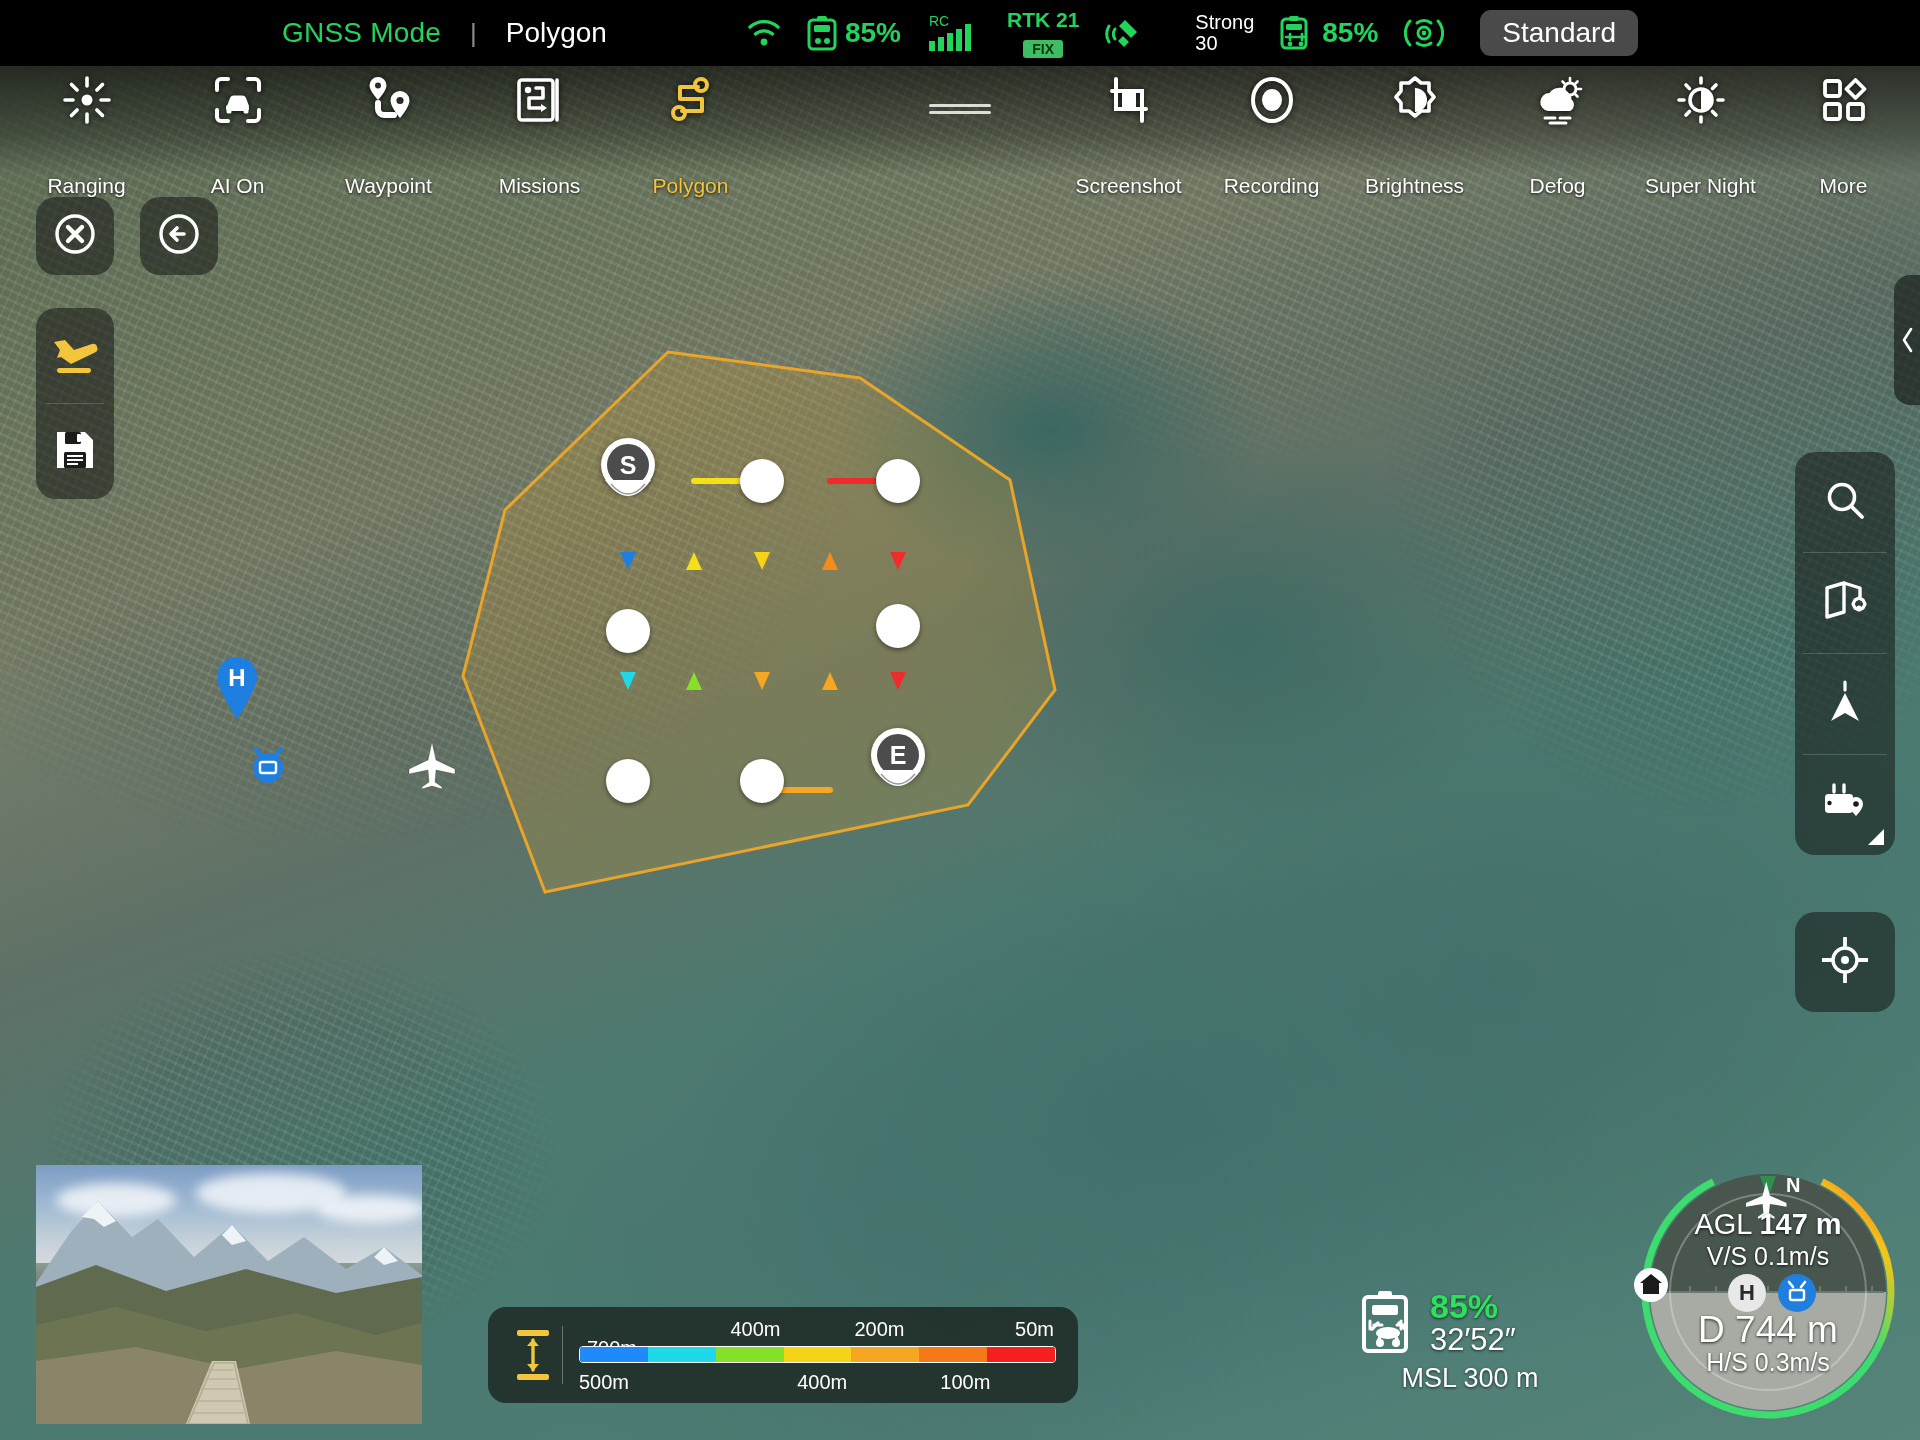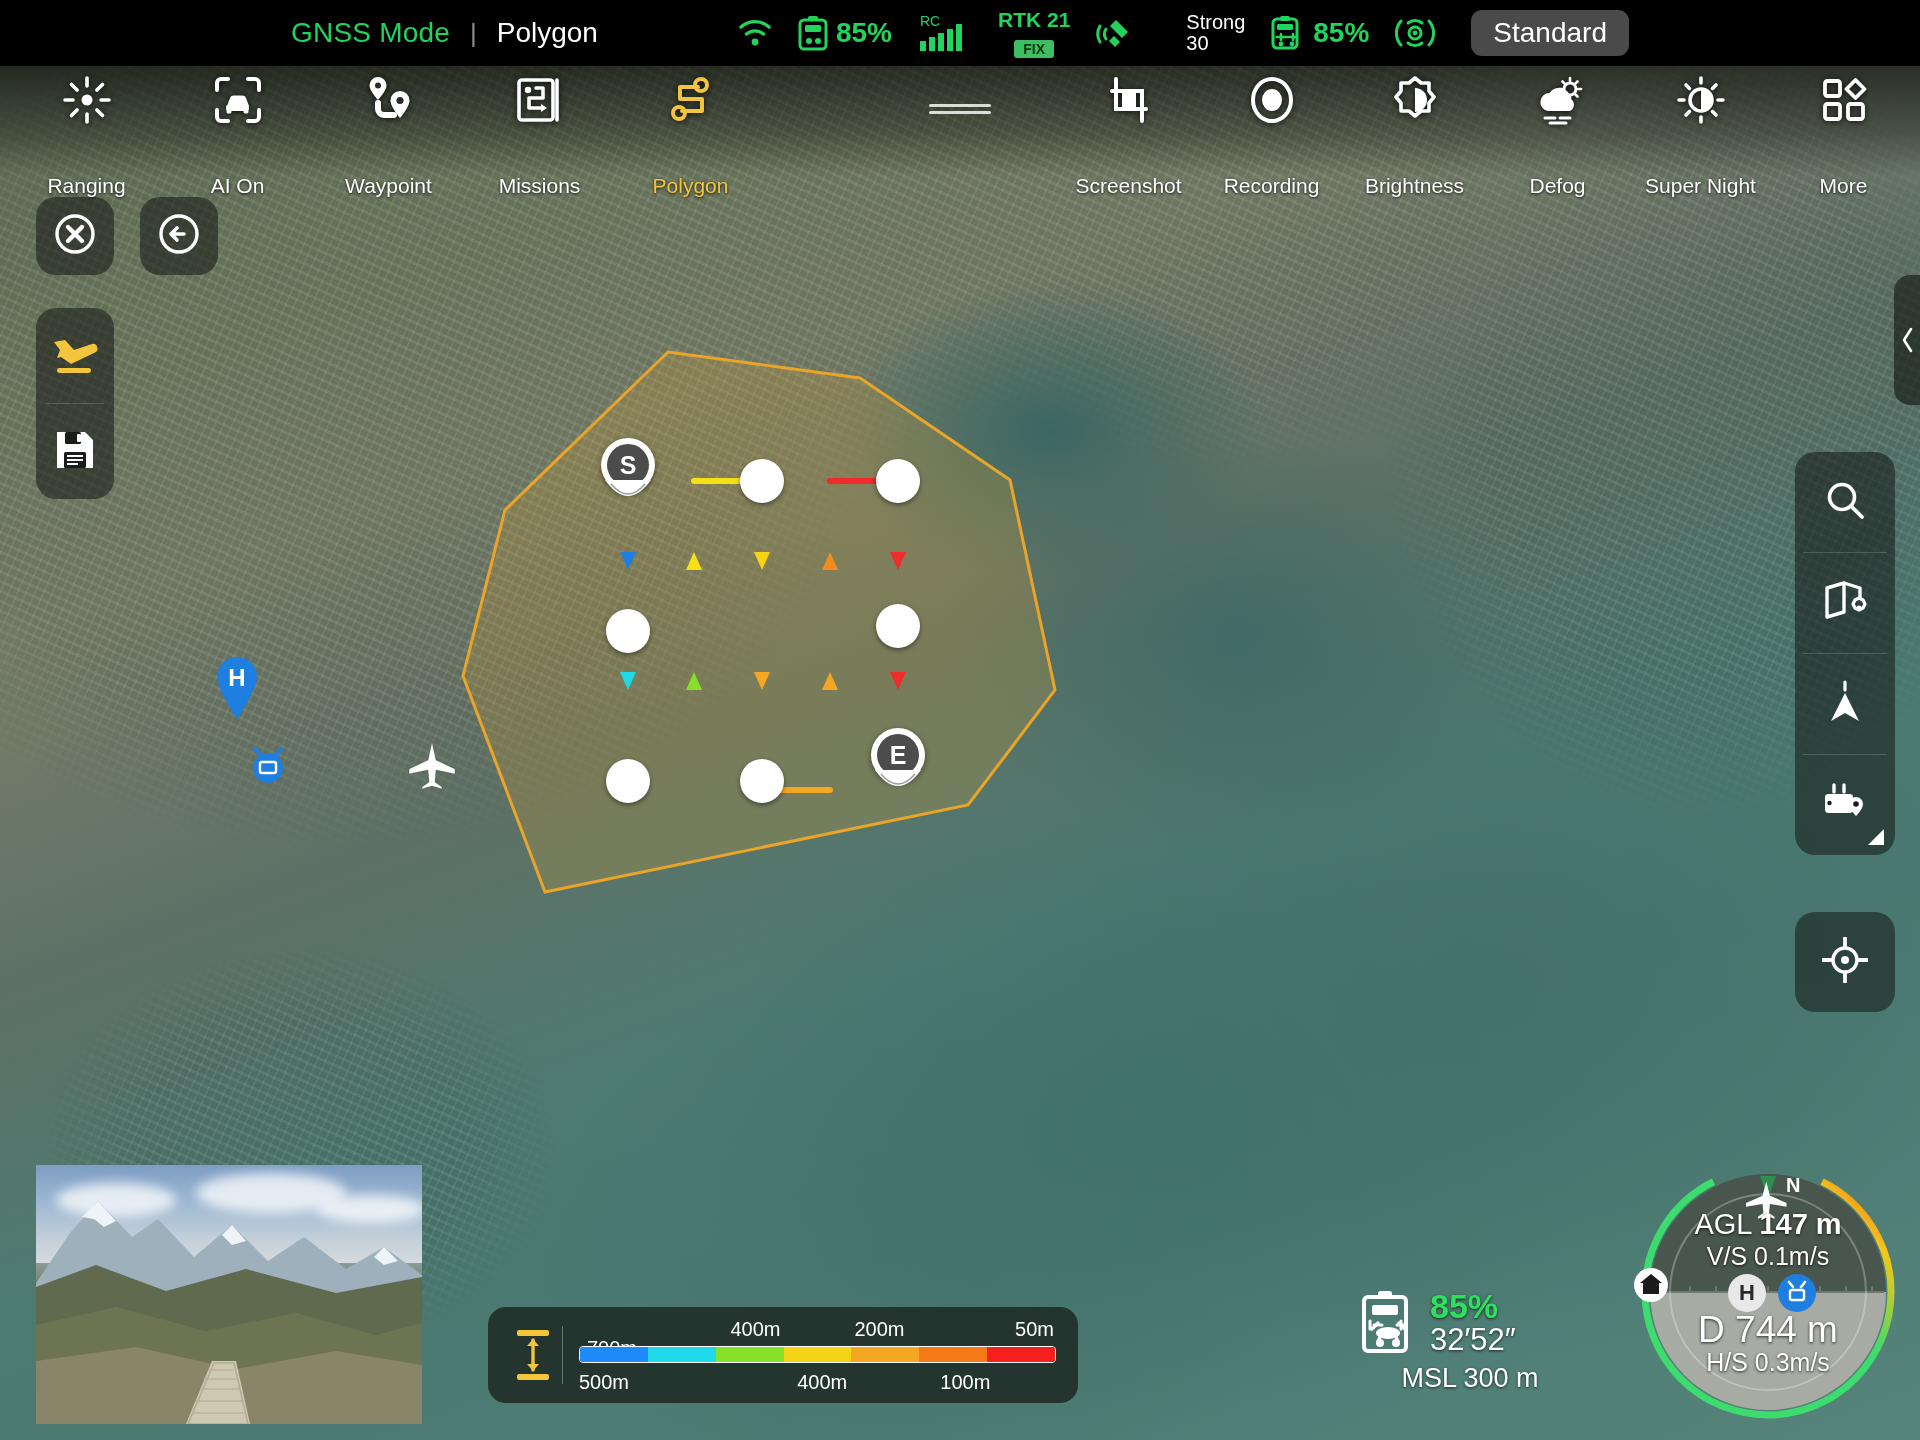--- a/index.html
+++ b/index.html
@@ -36,21 +36,21 @@
   }
   #water { position:absolute; inset:0; pointer-events:none;
     background:
       radial-gradient(ellipse 300px 210px at 1050px 430px, rgba(56,102,98,.95), rgba(56,102,98,0) 72%),
       radial-gradient(ellipse 620px 430px at 1150px 1120px, rgba(64,112,106,.9), rgba(64,112,106,0) 74%);
   }
 
   
   #topbar { position:absolute; top:0; left:0; width:1920px; height:66px;
     background:#000; display:flex; align-items:center; justify-content:center; z-index:40; }
-  .sb-group { display:flex; align-items:center; gap:9px; }
+  .sb-group { display:flex; align-items:center; gap:18px; }
   .gnss { color:#22d35c; font-size:28px; letter-spacing:.2px; }
   .sb-div { color:#8d8d8d; font-size:26px; margin:0 11px; }
   .mode { color:#fff; font-size:28px; }
   .spacer-1 { width:140px; }
   .sb-item { display:flex; align-items:center; gap:8px; margin-right:26px; }
   .sb-val { color:#22d35c; font-size:28px; font-weight:700; }
   .sb-white { color:#fff; font-size:20px; line-height:21px;margin-left:44px; }
   .rtkbox { display:flex; flex-direction:column; align-items:center; }
   .rtk-top { color:#22d35c; font-size:21px; font-weight:700; line-height:22px; }
   .rtk-fix { background:#3fbd62; color:#05340f; font-size:14px; font-weight:700;

